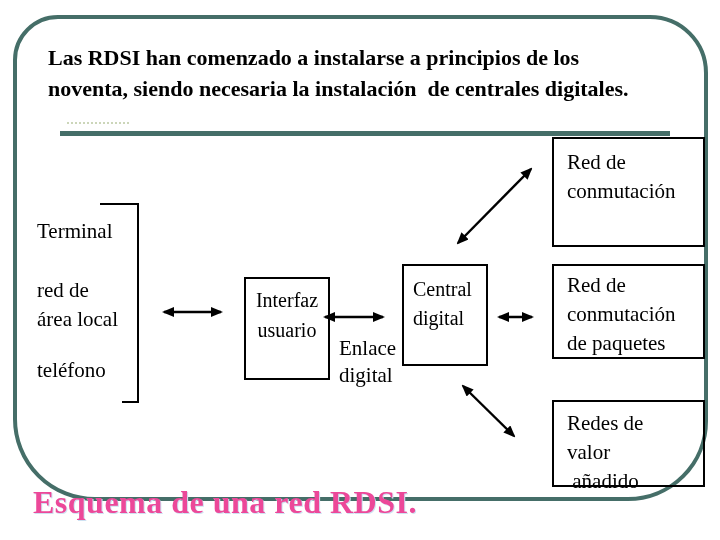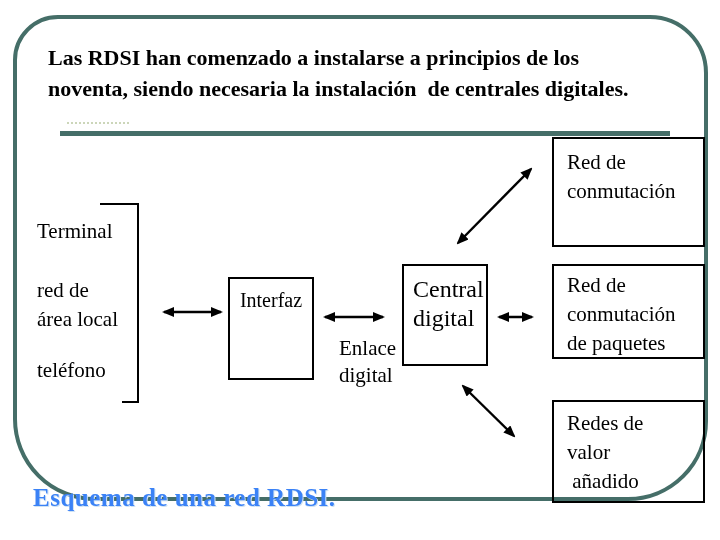--- a/index.html
+++ b/index.html
@@ -34,31 +34,31 @@
   .phone-label{left:37px;top:356px;}
   
   .bracket-v{left:137px;top:203px;width:2px;height:200px;background:#000;}
   .bracket-top{left:100px;top:203px;width:39px;height:2px;background:#000;}
   .bracket-bottom{left:122px;top:401px;width:17px;height:2px;background:#000;}
   
   .box{
     border:2px solid #000;background:transparent;box-sizing:border-box;
     font-size:21px;line-height:29px;
   }
-  .interface-box{left:228px;top:277px;width:86px;height:103px;
+  .interface-box{left:244px;top:277px;width:86px;height:103px;
     text-align:center;font-size:20px;line-height:30px;padding-top:6px;}
   .central-box{left:402px;top:264px;width:86px;height:102px;
-    font-size:24px;line-height:29px;padding:9px 0 0 9px;}
+    font-size:20px;line-height:29px;padding:9px 0 0 9px;}
   .packet-box{left:552px;top:137px;width:153px;height:110px;padding:9px 0 0 13px;}
   .circuit-box{left:552px;top:264px;width:153px;height:95px;padding:5px 0 0 13px;}
-  .van-box{left:552px;top:400px;width:153px;height:103px;padding:7px 0 0 13px;}
+  .van-box{left:552px;top:400px;width:153px;height:87px;padding:7px 0 0 13px;}
   .link-label{left:327px;top:335px;font-size:21px;line-height:27px;margin-left:12px;}
   .caption{
-    left:33px;top:484px;font-size:25px;font-weight:700;
-    color:#3b82f6;letter-spacing:0.5px;
+    left:33px;top:484px;font-size:32px;font-weight:700;
+    color:#ec4899;letter-spacing:0.5px;
     text-shadow:1px 1px 0 #cfe2f2;
   }
   svg.arrows{left:0;top:0;pointer-events:none;}
 </style>
 </head>
 <body>
 
 <div class="abs slide-frame"></div>
 
 <div class="abs title">
@@ -75,20 +75,21 @@
   <div class="t">área local</div>
 </div>
 <div class="abs label phone-label t">teléfono</div>
 
 <div class="abs bracket-v"></div>
 <div class="abs bracket-top"></div>
 <div class="abs bracket-bottom"></div>
 
 <div class="abs box interface-box">
   <div class="t">Interfaz</div>
+  <div class="t">usuario</div>
 </div>
 
 <div class="abs link-label">
   <div class="t">Enlace</div>
   <div class="t">digital</div>
 </div>
 
 <div class="abs box central-box">
   <div class="t">Central</div>
   <div class="t">digital</div>

